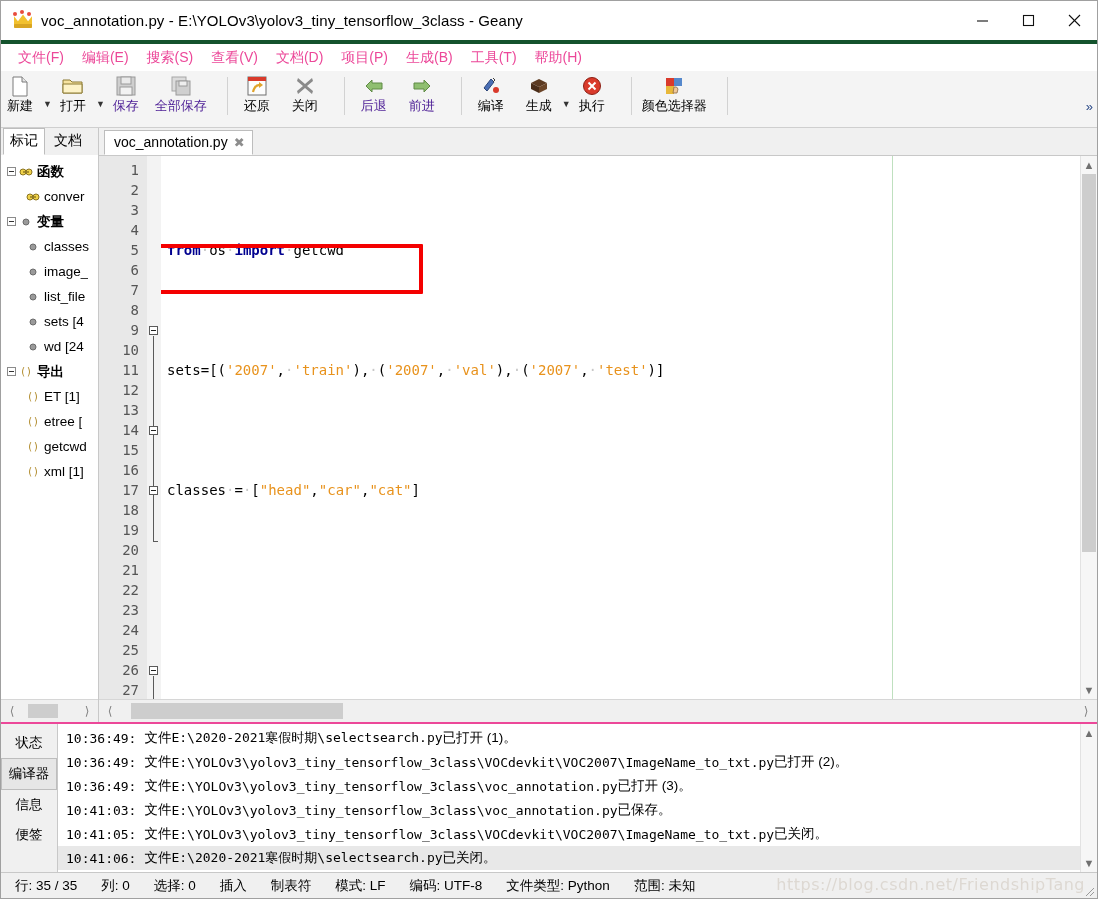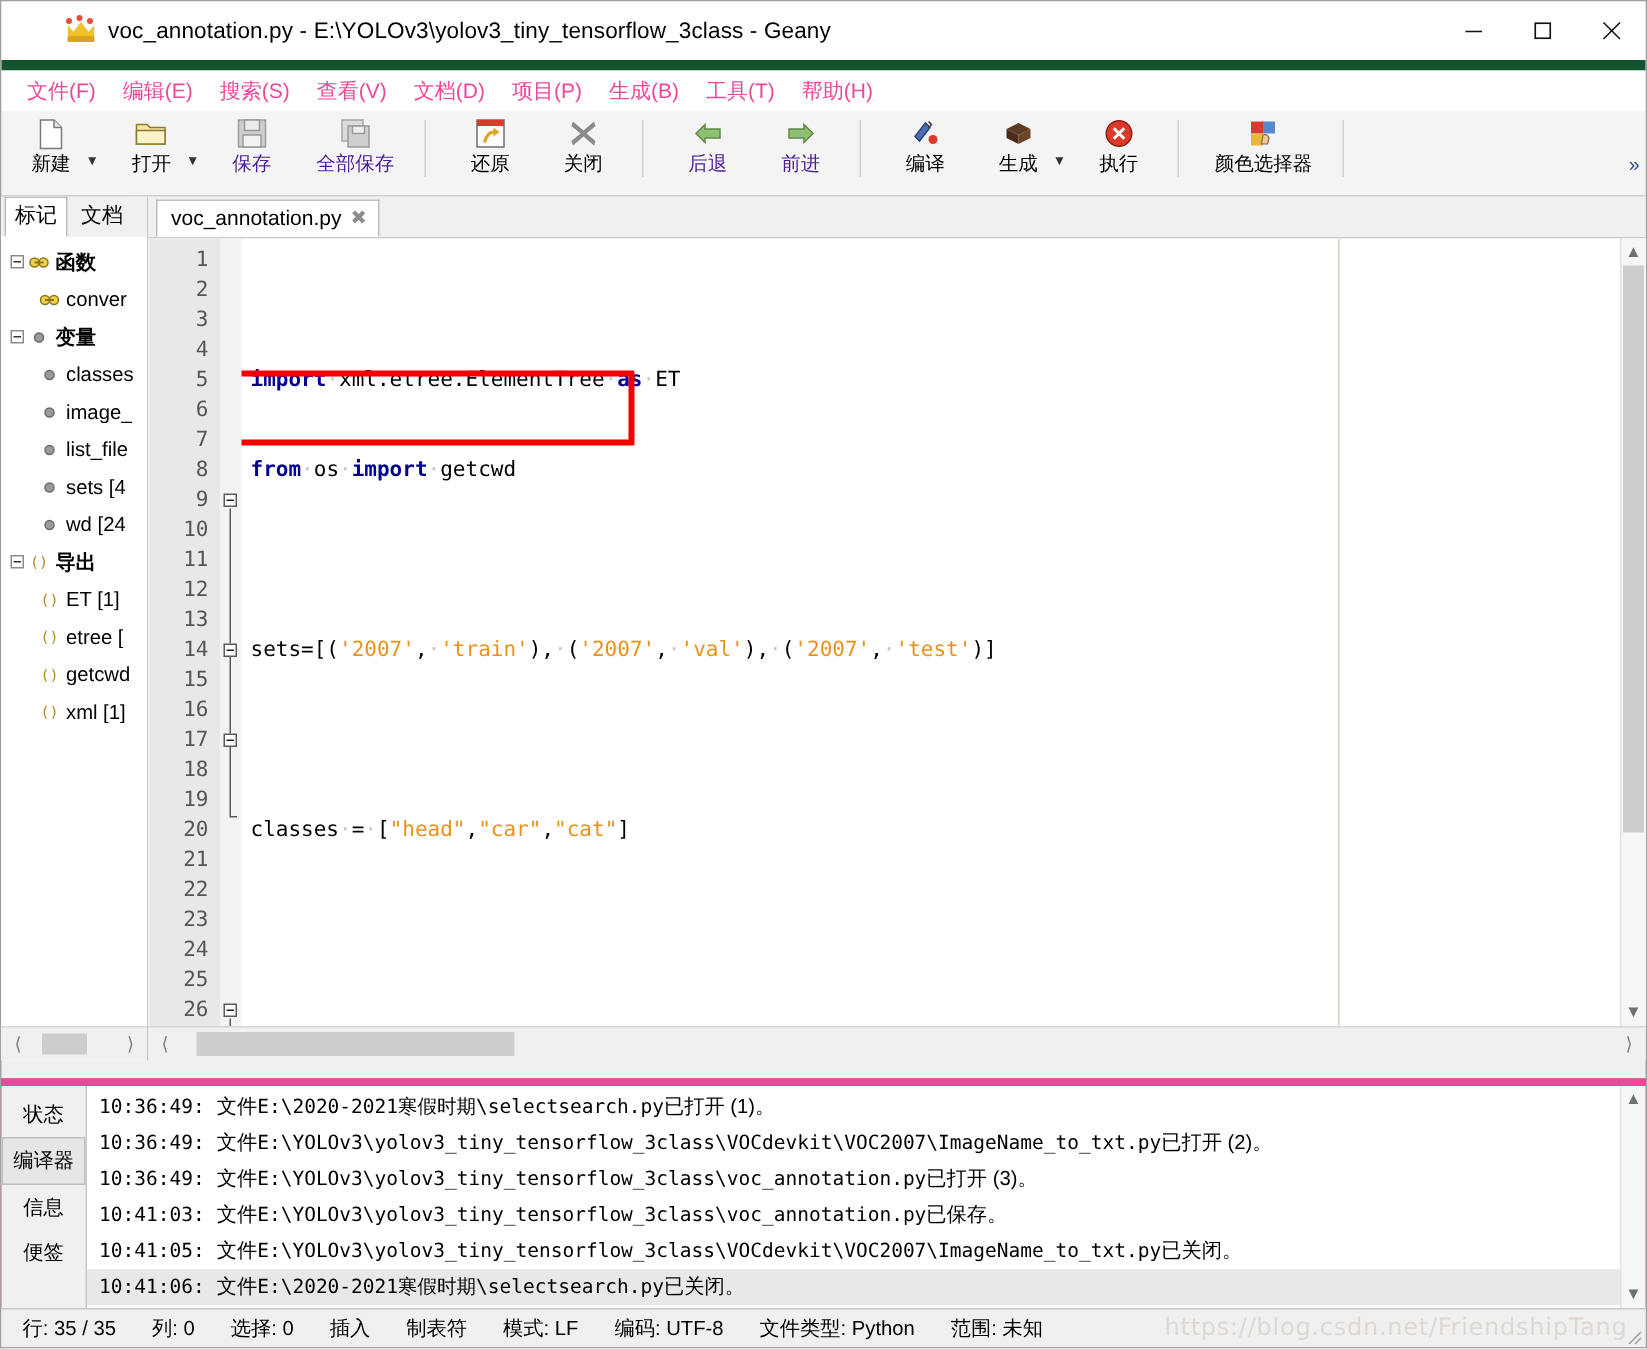--- a/index.html
+++ b/index.html
@@ -16,22 +16,21 @@
     border:1px solid #a0a0a0;
     box-sizing:border-box;
     background:#f0f0f0;
   }
 
   
   .titlebar{
     height:39px;flex:0 0 39px;
     background:#ffffff;
     display:flex;align-items:center;
-    border-bottom:7px solid #14532d;
-    padding-left:31px;
+    border-bottom:4px solid #14532d;
   }
   .title-icon{
     width:20px;height:20px;margin-left:12px;margin-right:8px;
     position:relative;flex:0 0 20px;
   }
   .crown{
     position:absolute;left:1px;top:3px;width:18px;height:14px;
     background:#f2c12e;
     clip-path:polygon(0% 100%,0% 20%,22% 55%,50% 8%,78% 55%,100% 20%,100% 100%);
     border-radius:1px;
@@ -59,21 +58,21 @@
 
   
   .toolbar{
     height:56px;flex:0 0 56px;background:#f4f4f4;
     display:flex;align-items:flex-start;
     border-bottom:1px solid #cfcfcf;
     position:relative;
   }
   .tbitem{
     display:flex;flex-direction:column;align-items:center;justify-content:flex-start;
-    padding:4px 10px 0 14px;min-width:38px;
+    padding:4px 10px 0 0;min-width:38px;
   }
   .tbicon{height:22px;display:flex;align-items:center;justify-content:center;margin-bottom:2px;}
   .tblabel{font-size:13px;white-space:nowrap;line-height:14px;}
   .tblabel.dim{color:#4c1d95;}
   .tbarrow{
     align-self:flex-end;margin-bottom:4px;margin-left:-6px;margin-right:2px;
     font-size:9px;color:#333;line-height:9px;padding-bottom:14px;
   }
   .tbsep{width:1px;height:38px;background:#d2d2d2;margin:6px 10px 0 10px;flex:0 0 1px;}
   .tb-overflow{
@@ -186,23 +185,22 @@
   .vs-thumb{position:absolute;left:1px;width:14px;background:#cdcdcd;}
   .edit-hscroll{
     height:22px;flex:0 0 22px;background:#f0f0f0;display:flex;align-items:center;
     border-top:1px solid #d6d6d6;
   }
   .ehs-track{flex:1 1 auto;height:16px;position:relative;}
   .ehs-thumb{position:absolute;left:10px;top:0;width:212px;height:16px;background:#cdcdcd;}
 
   
   .msgpanel{
-    height:148px;flex:0 0 148px;display:flex;background:#b91c1c;
-    border-top:5px solid #ec4899;
-    margin-top:12px;
+    height:148px;flex:0 0 148px;display:flex;background:#0c4a6e;
+    border-top:2px solid #ec4899;
   }
   .msg-tabs{
     width:56px;flex:0 0 56px;background:#f0f0f0;
     display:flex;flex-direction:column;align-items:stretch;
     border-right:1px solid #c8c8c8;padding-top:4px;
   }
   .msg-tab{
     font-size:13.5px;text-align:center;padding:6px 2px;white-space:nowrap;
   }
   .msg-tab.active{background:#e6e6e6;border:1px solid #bdbdbd;}
@@ -623,21 +621,20 @@
             <span class="fold-foot" style="top:385px;"></span>
             <span class="fold-box" style="top:270px;"></span>
             <span class="fold-box" style="top:330px;"></span>
             <span class="fold-box" style="top:510px;"></span>
             <span class="fold-line" style="top:520px;height:45px;"></span>
           </div>
 
           <div class="code">
             <div class="marginline" style="left:731px;"></div>
 
-            <div class="cl"><span class="kw">import</span><span class="dot">·</span>xml.etree.ElementTree<span class="dot">·</span><span class="kw">as</span><span class="dot">·</span>ET</div>
             <div class="cl"><span class="kw">from</span><span class="dot">·</span>os<span class="dot">·</span><span class="kw">import</span><span class="dot">·</span>getcwd</div>
             <div class="cl"></div>
             <div class="cl">sets=[(<span class="str">'2007'</span>,<span class="dot">·</span><span class="str">'train'</span>),<span class="dot">·</span>(<span class="str">'2007'</span>,<span class="dot">·</span><span class="str">'val'</span>),<span class="dot">·</span>(<span class="str">'2007'</span>,<span class="dot">·</span><span class="str">'test'</span>)]</div>
             <div class="cl"></div>
             <div class="cl">classes<span class="dot">·</span>=<span class="dot">·</span>[<span class="str">"head"</span>,<span class="str">"car"</span>,<span class="str">"cat"</span>]</div>
             <div class="cl"></div>
             <div class="cl"></div>
             
             
             

